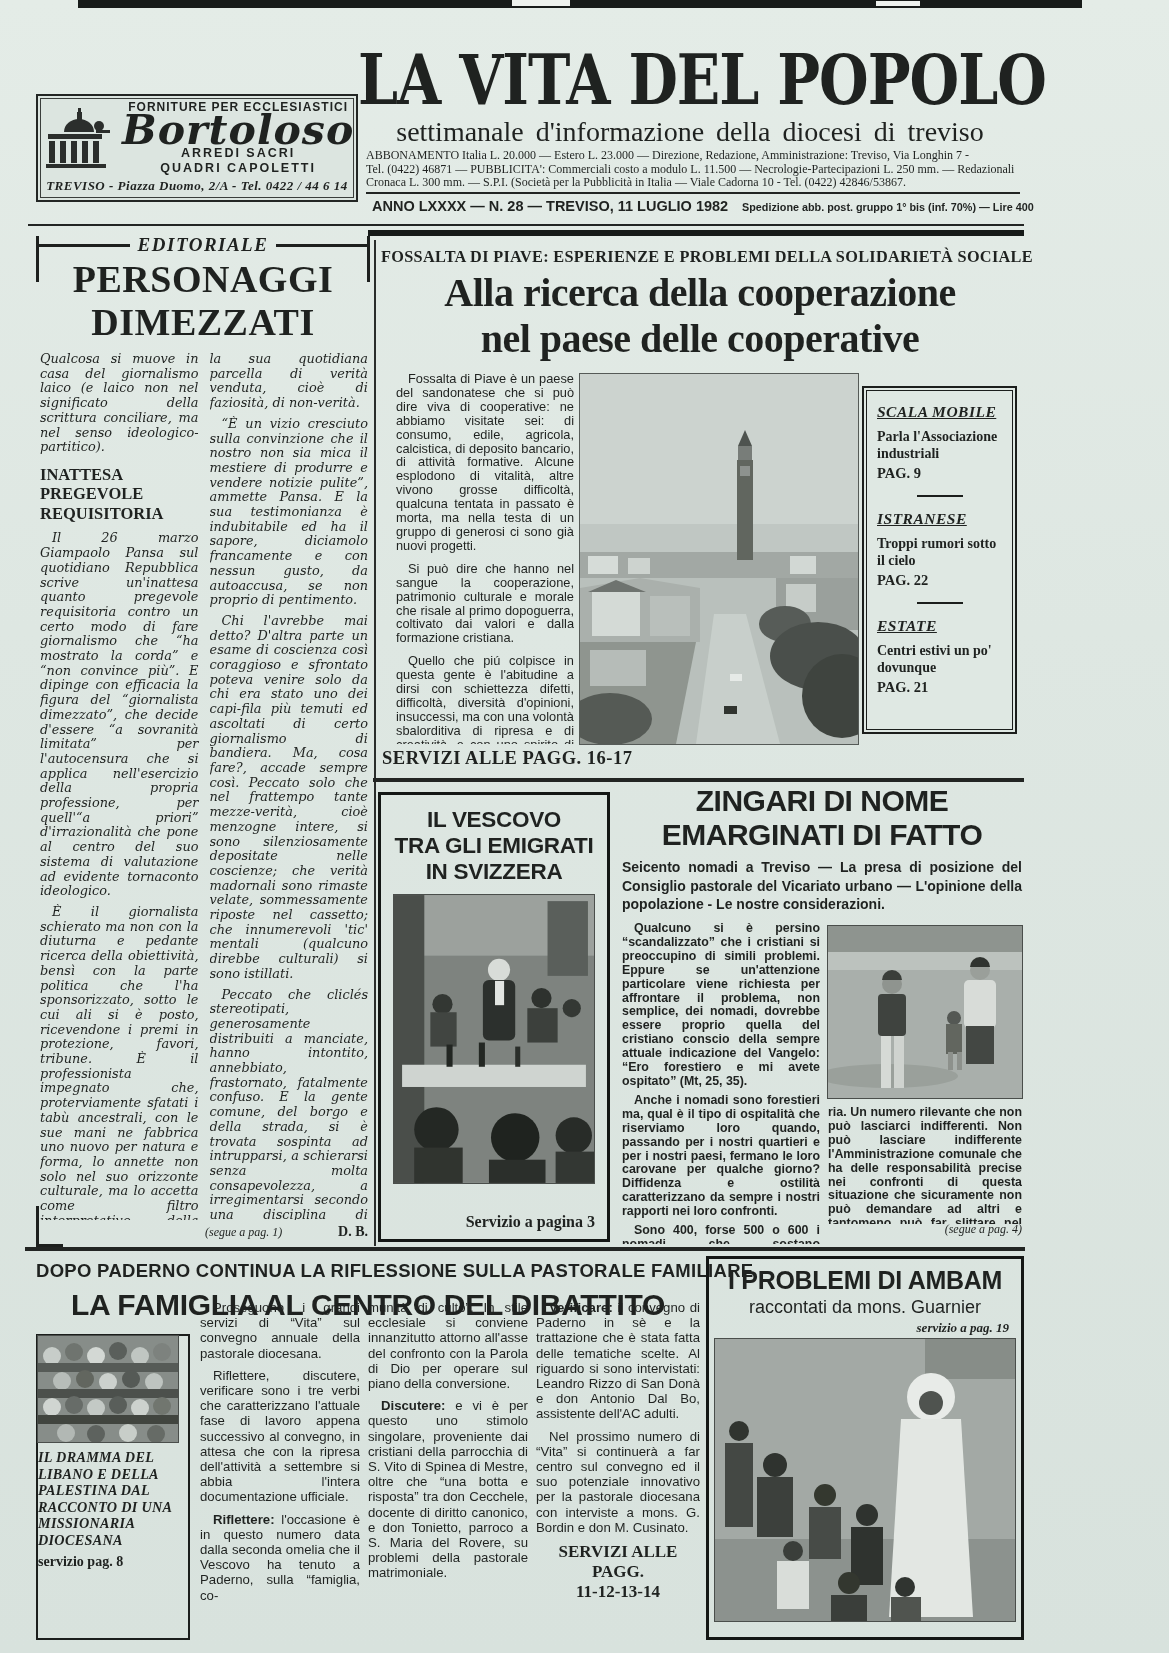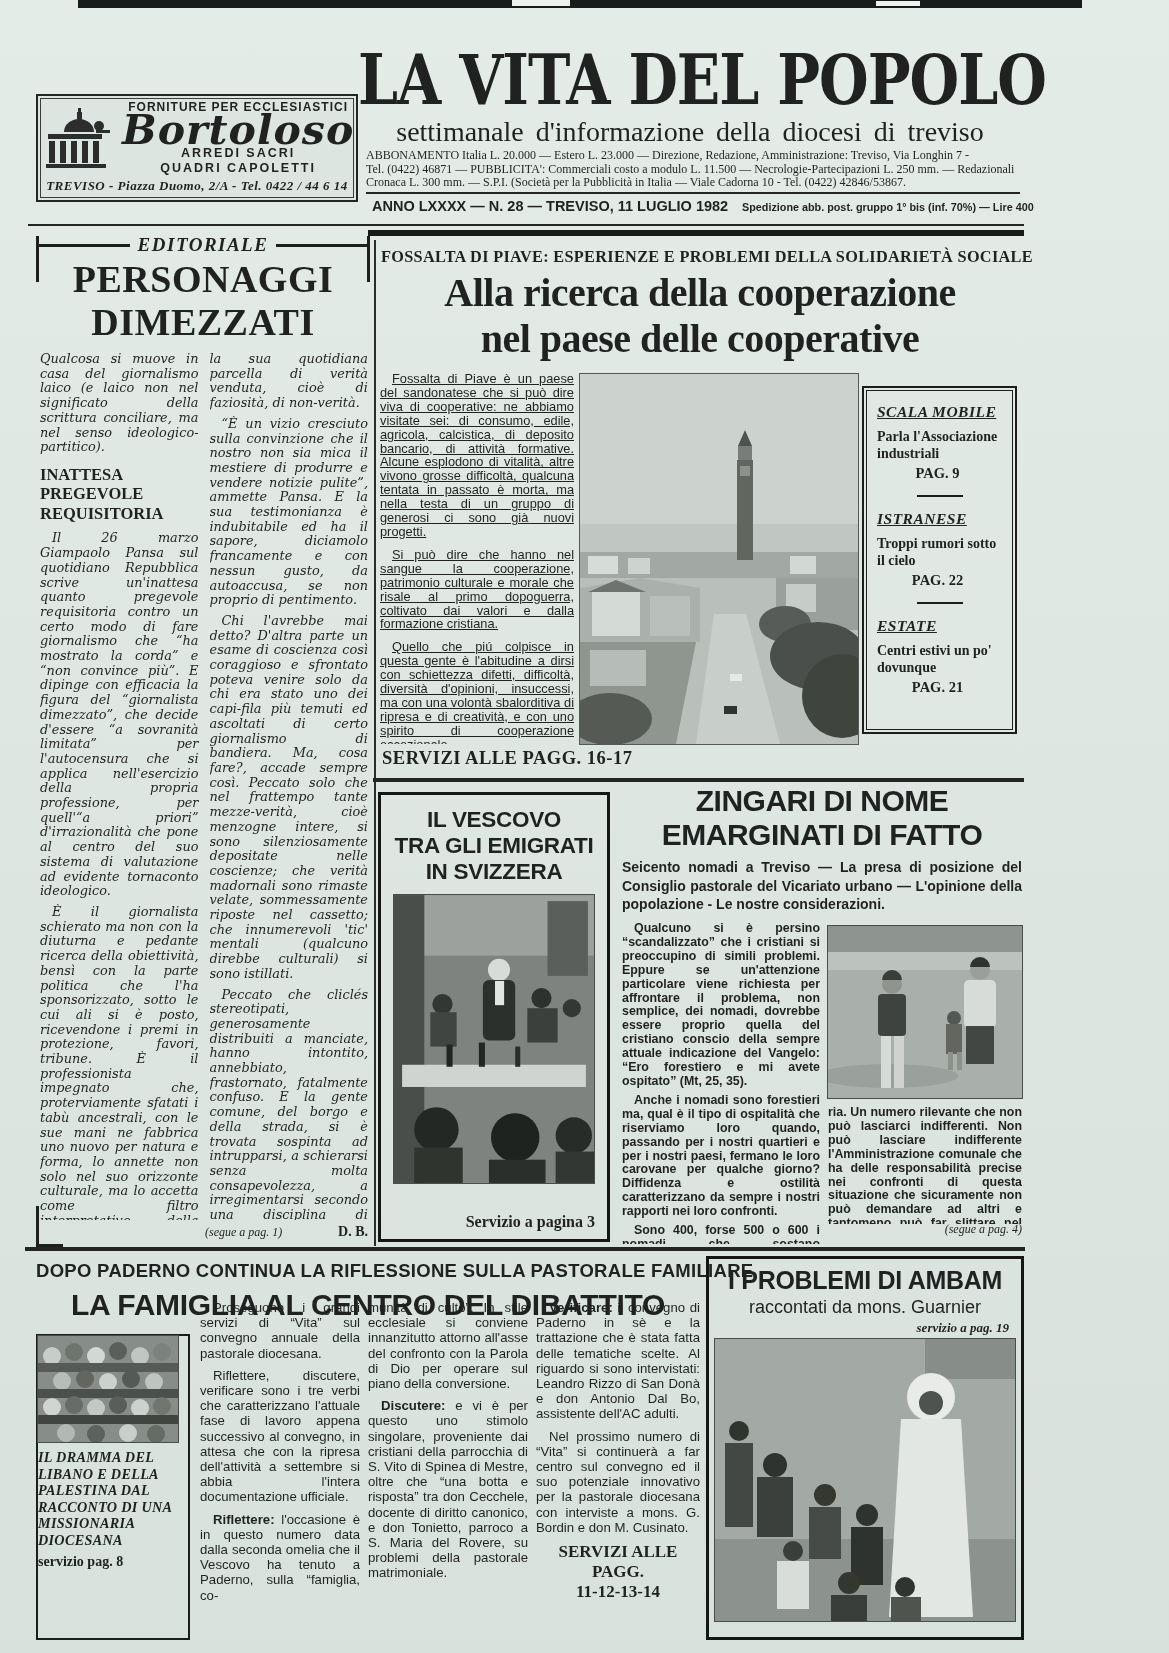--- a/index.html
+++ b/index.html
@@ -53,27 +53,27 @@
   #edit-foot{left:205px;top:1224px;width:163px;display:flex;justify-content:space-between;align-items:baseline;}
   #edit-segue{font-style:italic;font-size:12px;}
   #edit-byline{font-weight:bold;font-size:14px;}
   #vsep{left:374px;top:240px;width:2px;height:1006px;background:#2a2d2b;}
   
   #main-topbar{left:368px;top:230px;width:656px;height:6px;background:#161a18;}
   #kicker{left:381px;top:247px;width:642px;font-weight:bold;font-size:16.3px;letter-spacing:.3px;white-space:nowrap;}
   #main-headline{left:376px;top:270px;width:648px;text-align:center;font-weight:bold;
                  font-size:40px;line-height:46px;letter-spacing:-.5px;}
   #main-body{left:380px;top:372px;width:194px;height:372px;overflow:hidden;}
-  #main-body p{margin:0 0 9px 0;font-family:"Liberation Sans",sans-serif;font-size:12.8px;line-height:13.9px;text-align:justify;text-indent:12px;text-decoration:underline;}
+  #main-body p{margin:0 0 9px 16px;font-family:"Liberation Sans",sans-serif;font-size:12.8px;line-height:13.9px;text-align:justify;text-indent:12px;}
   #main-photo{left:580px;top:374px;width:278px;height:370px;outline:1px solid #555a57;}
   #index-box{left:862px;top:386px;width:155px;height:348px;border:2px solid #1b1e1c;box-sizing:border-box;background:#dfe8e3;}
   #index-box .inner2{position:absolute;inset:2px;border:1px solid #1b1e1c;padding:12px 10px;overflow:hidden;}
   .idx-label{font-style:italic;font-weight:bold;font-size:15.5px;text-decoration:underline;letter-spacing:.5px;}
   .idx-text{font-weight:bold;font-size:14px;line-height:17px;margin-top:7px;}
-  .idx-page{font-weight:bold;font-size:14.5px;text-align:center;margin-top:3px;padding-right:4px;}
+  .idx-page{font-weight:bold;font-size:14.5px;text-align:left;margin-top:3px;padding-right:4px;}
   .idx-sep{width:46px;height:2px;background:#1b1e1c;margin:13px auto;}
   #servizi1617{left:382px;top:748px;font-weight:bold;font-size:18.5px;letter-spacing:.5px;}
   #rule-mid{left:373px;top:778px;width:651px;height:4px;}
   
   #vescovo-box{left:378px;top:792px;width:232px;height:450px;border:3px solid #141715;box-sizing:border-box;padding:8px 9px;}
   #vescovo-title{text-align:center;font-family:"Liberation Sans",sans-serif;font-weight:bold;font-size:22.5px;line-height:26px;margin-top:4px;letter-spacing:-.3px;}
   #vescovo-photo{display:block;margin:10px auto 0 auto;width:200px;height:288px;outline:1px solid #4a4e4b;}
   #vescovo-caption{position:absolute;right:12px;bottom:8px;font-weight:bold;font-size:16px;}
   
   #zin-head{left:620px;top:784px;width:404px;text-align:center;font-family:"Liberation Sans",sans-serif;font-weight:bold;font-size:30px;line-height:34px;letter-spacing:-.5px;}

